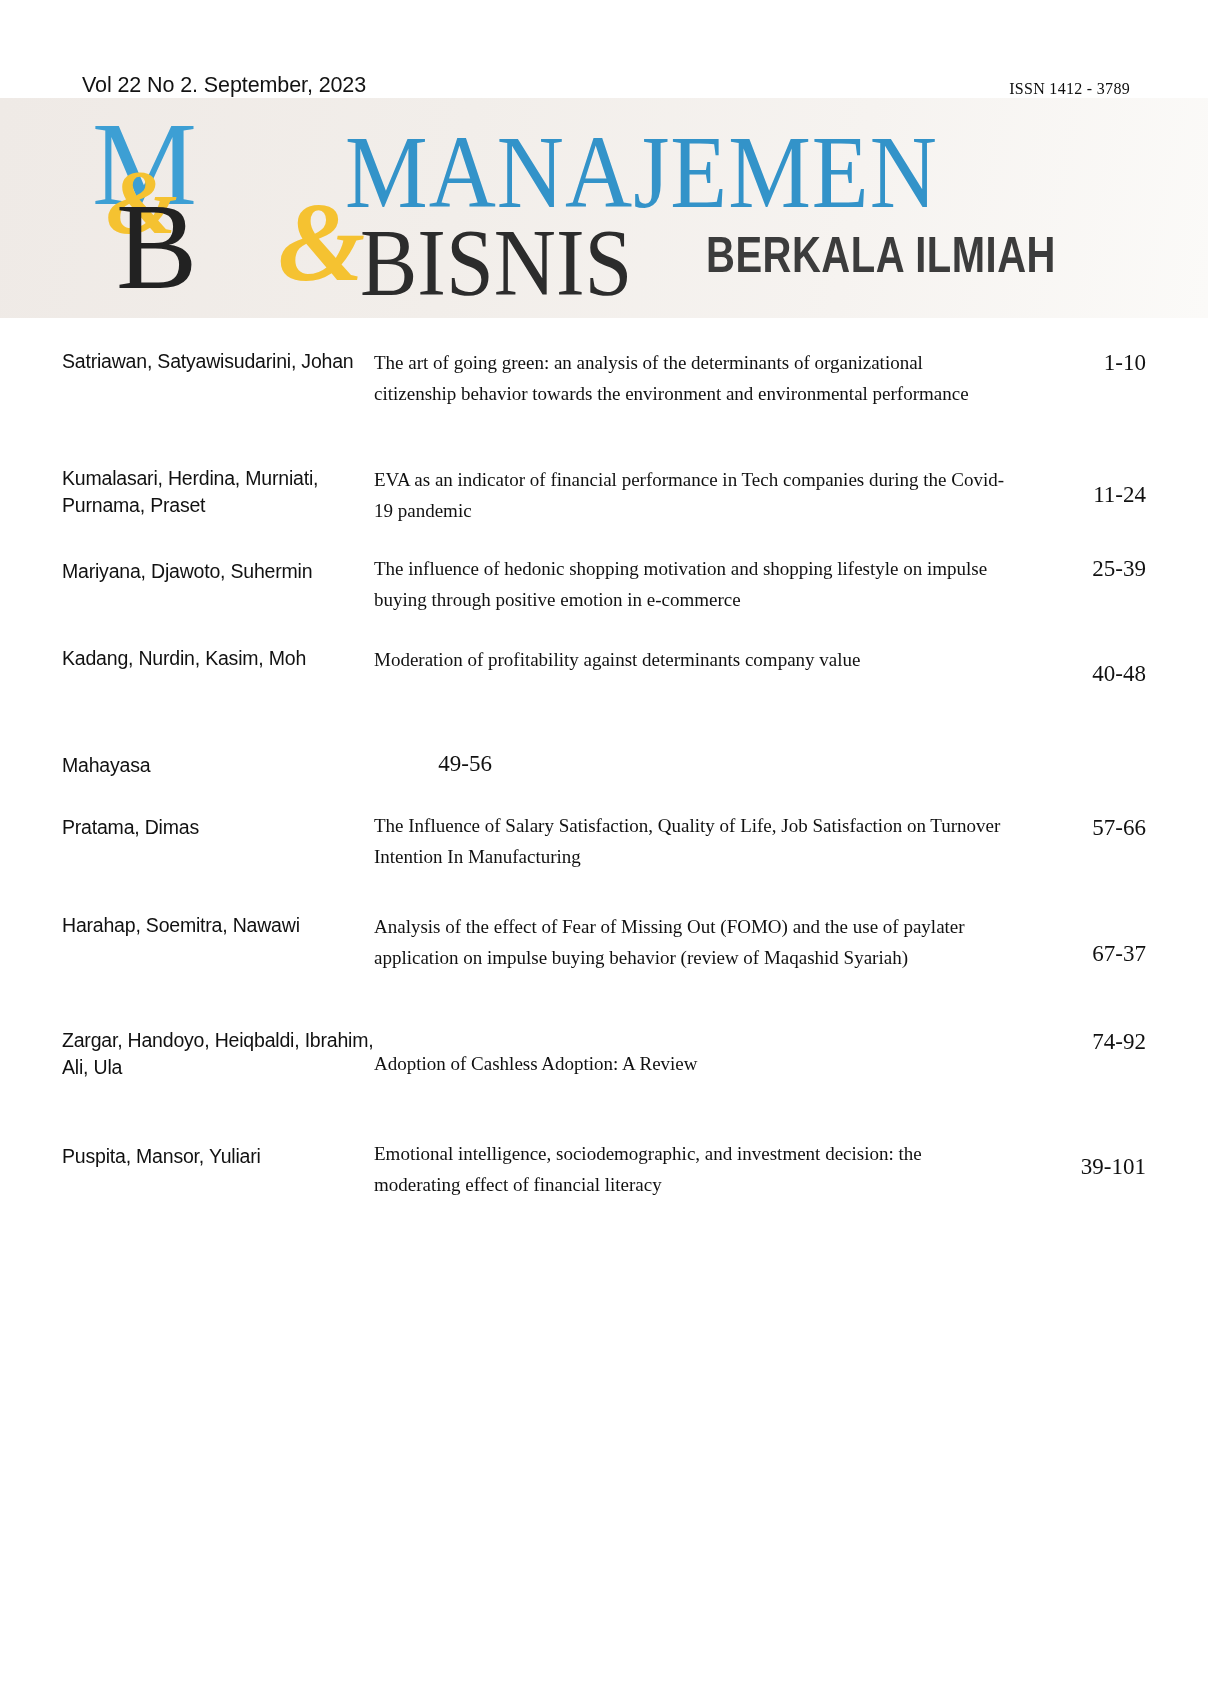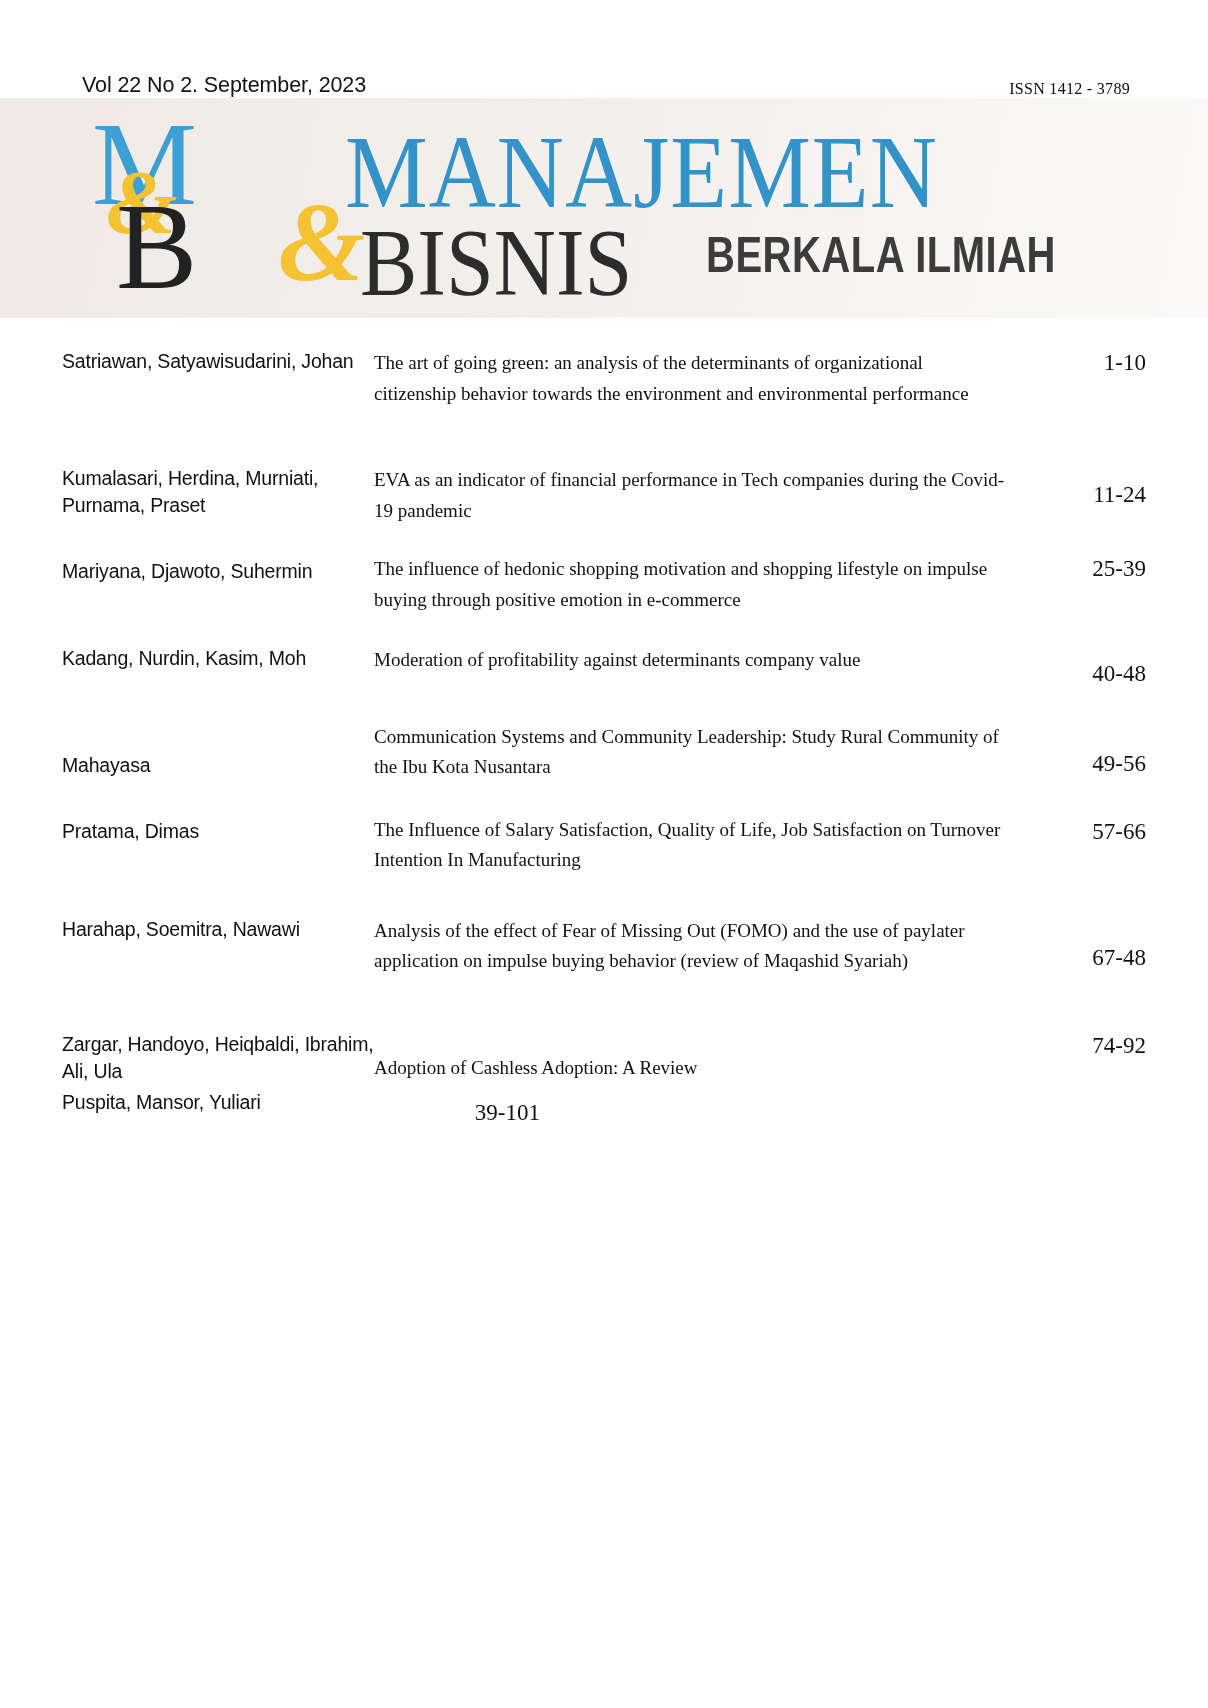--- a/index.html
+++ b/index.html
@@ -238,40 +238,40 @@
   </div>
 
   <div class="toc-row" style="margin-top:30px;">
     <div class="col-authors">Kadang, Nurdin, Kasim, Moh</div>
     <div class="col-title">Moderation of profitability against determinants company value</div>
     <div class="col-pages" style="padding-top:14px;">40-48</div>
   </div>
 
   <div class="toc-row" style="margin-top:32px;">
     <div class="col-authors" style="padding-top:30px;">Mahayasa</div>
-    <div class="col-title">Communication Systems and Community Leadership: Study Rural Community of the Ibu Kota Nusantara</div>
     <div class="col-pages" style="padding-top:27px;">49-56</div>
   </div>
 
   <div class="toc-row" style="margin-top:32px;">
     <div class="col-authors" style="padding-top:3px;">Pratama, Dimas</div>
     <div class="col-title">The Influence of Salary Satisfaction, Quality of Life, Job Satisfaction on Turnover Intention In Manufacturing</div>
     <div class="col-pages" style="padding-top:2px;">57-66</div>
   </div>
 
   <div class="toc-row" style="margin-top:40px;">
     <div class="col-authors">Harahap, Soemitra, Nawawi</div>
     <div class="col-title">Analysis of the effect of Fear of Missing Out (FOMO) and the use of paylater application on impulse buying behavior (review of Maqashid Syariah)</div>
-    <div class="col-pages" style="padding-top:27px;">67-48</div>
+    <div class="col-pages" style="padding-top:27px;">67-37</div>
   </div>
 
   <div class="toc-row" style="margin-top:54px;">
     <div class="col-authors">Zargar, Handoyo, Heiqbaldi, Ibrahim, Ali, Ula</div>
     <div class="col-title" style="padding-top:22px;">Adoption of Cashless Adoption: A Review</div>
     <div class="col-pages">74-92</div>
   </div>
 
-  <div class="toc-row" style="gap:48px;">
+  <div class="toc-row" style="margin-top:58px;">
     <div class="col-authors" style="padding-top:4px;">Puspita, Mansor, Yuliari</div>
+    <div class="col-title">Emotional intelligence, sociodemographic, and investment decision: the moderating effect of financial literacy</div>
     <div class="col-pages" style="padding-top:13px;">39-101</div>
   </div>
 
 </div>
 
 </body></html>

